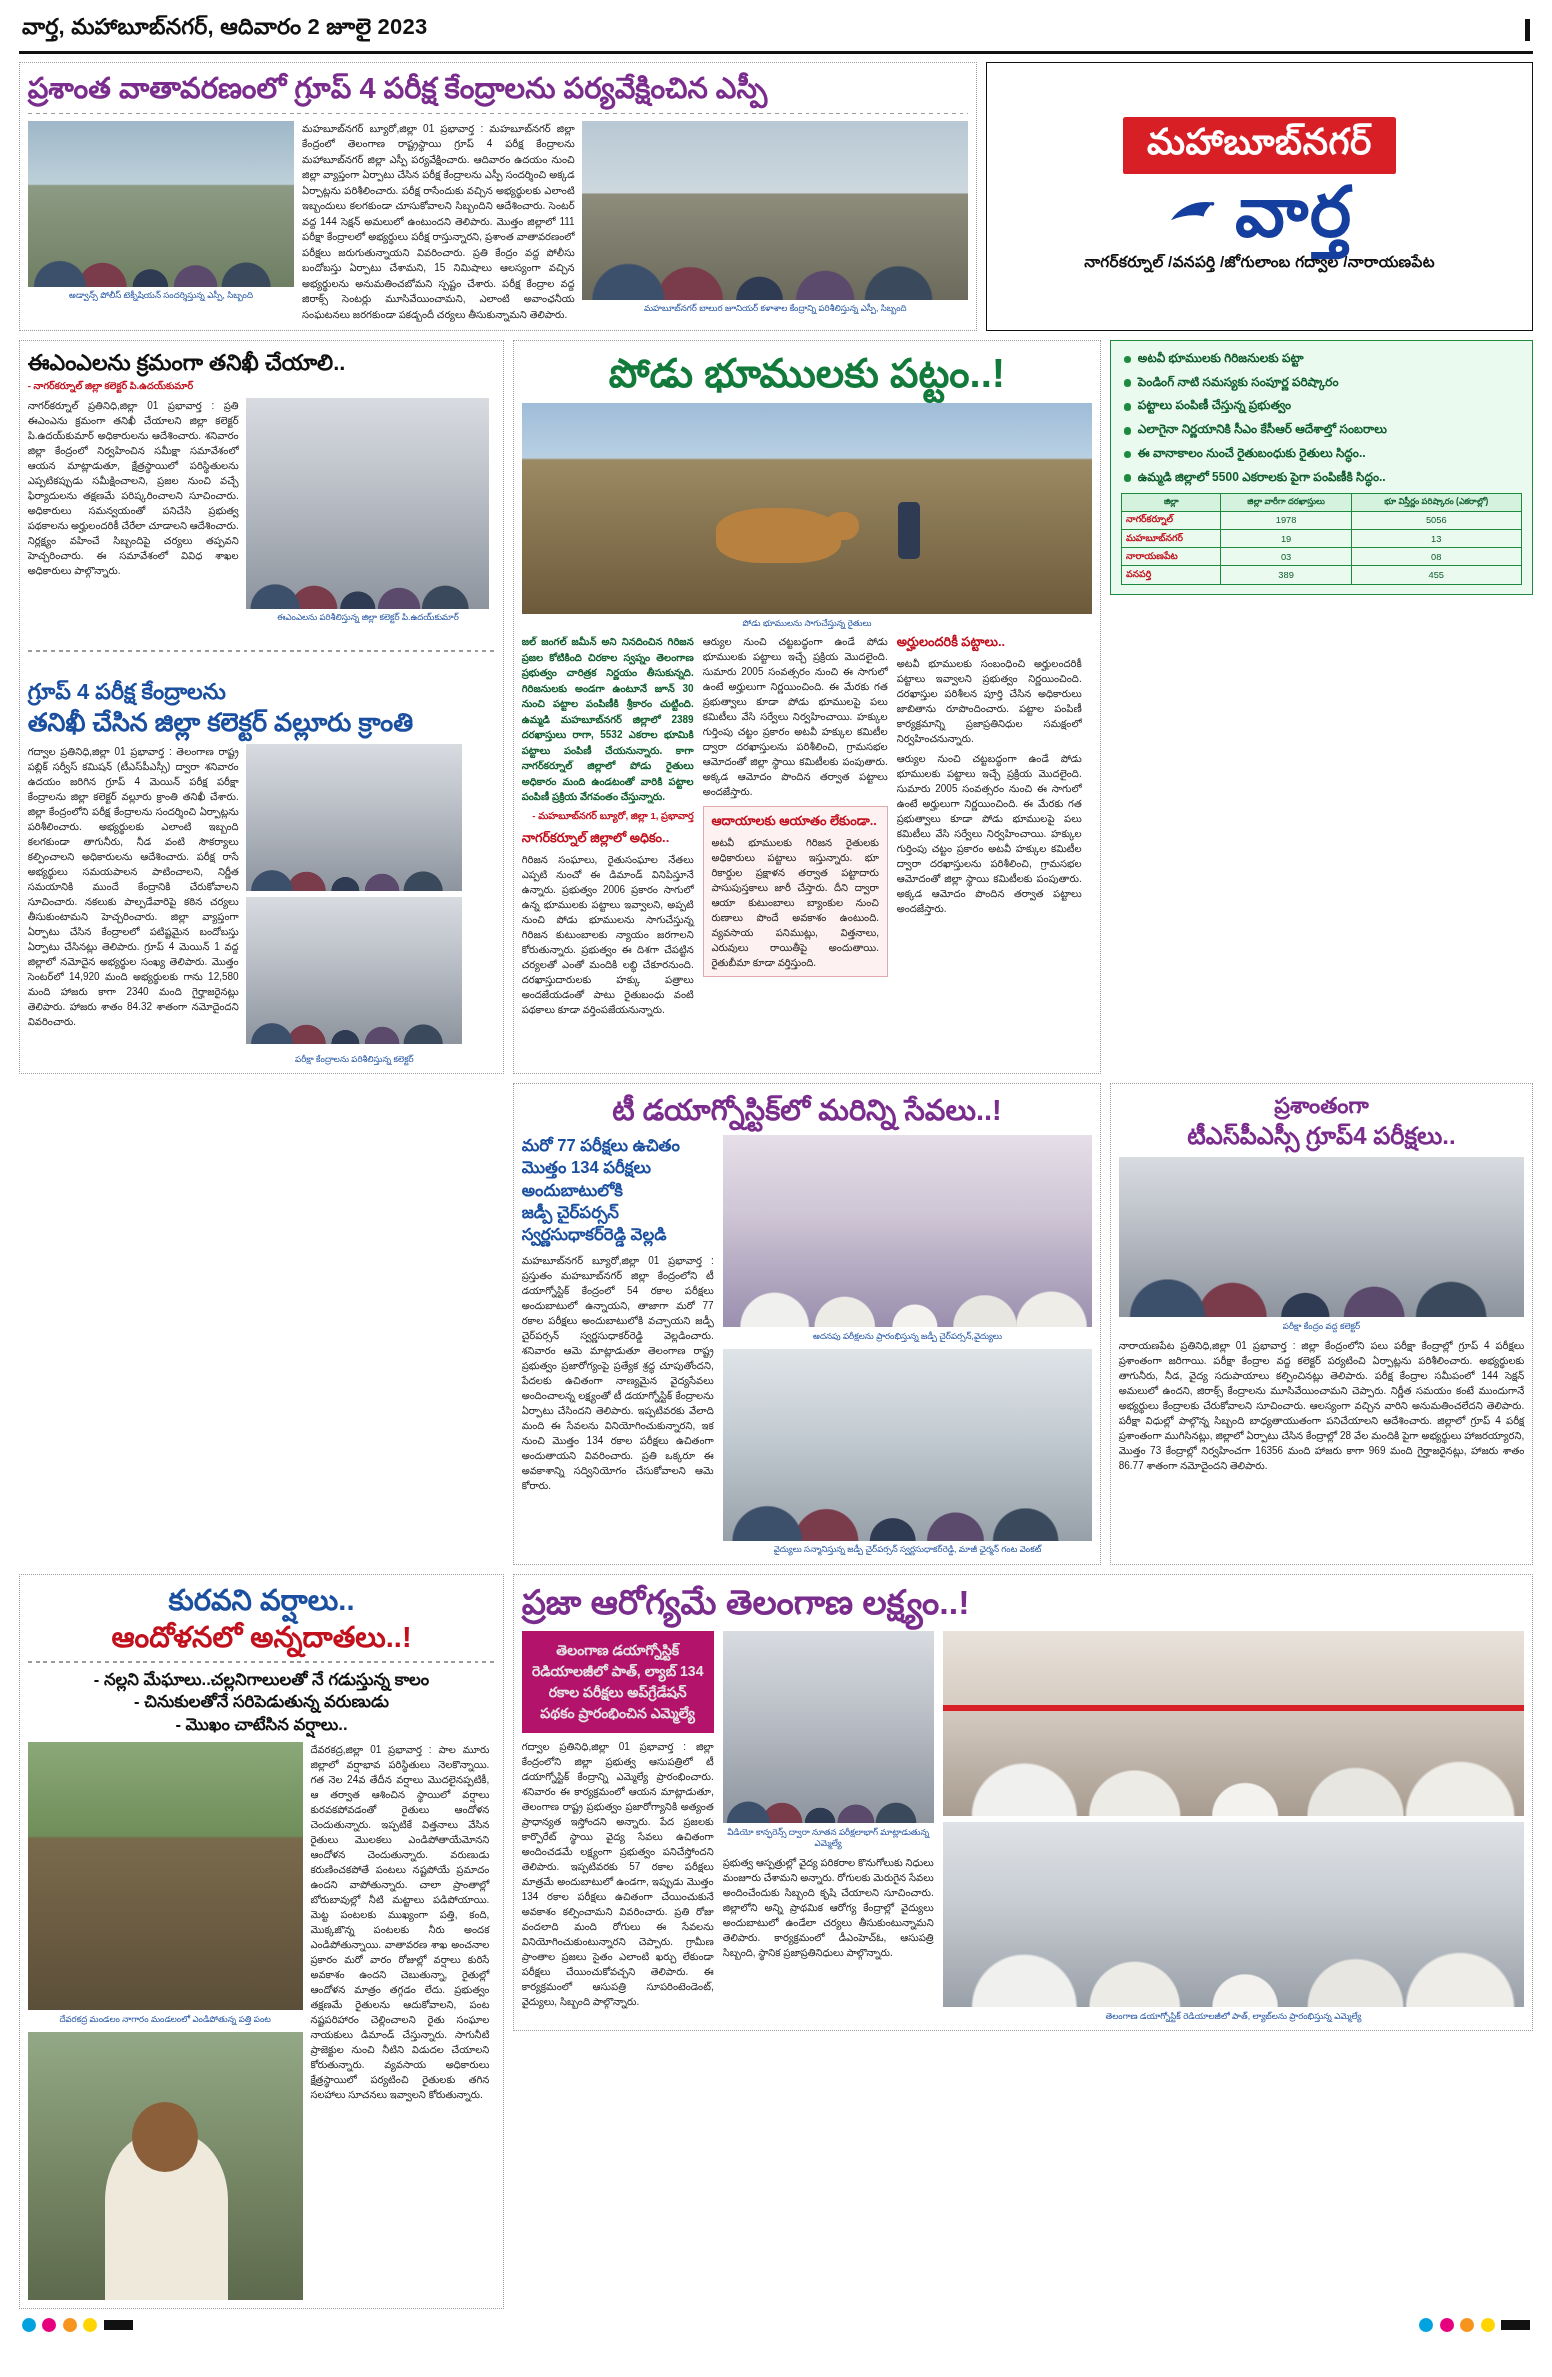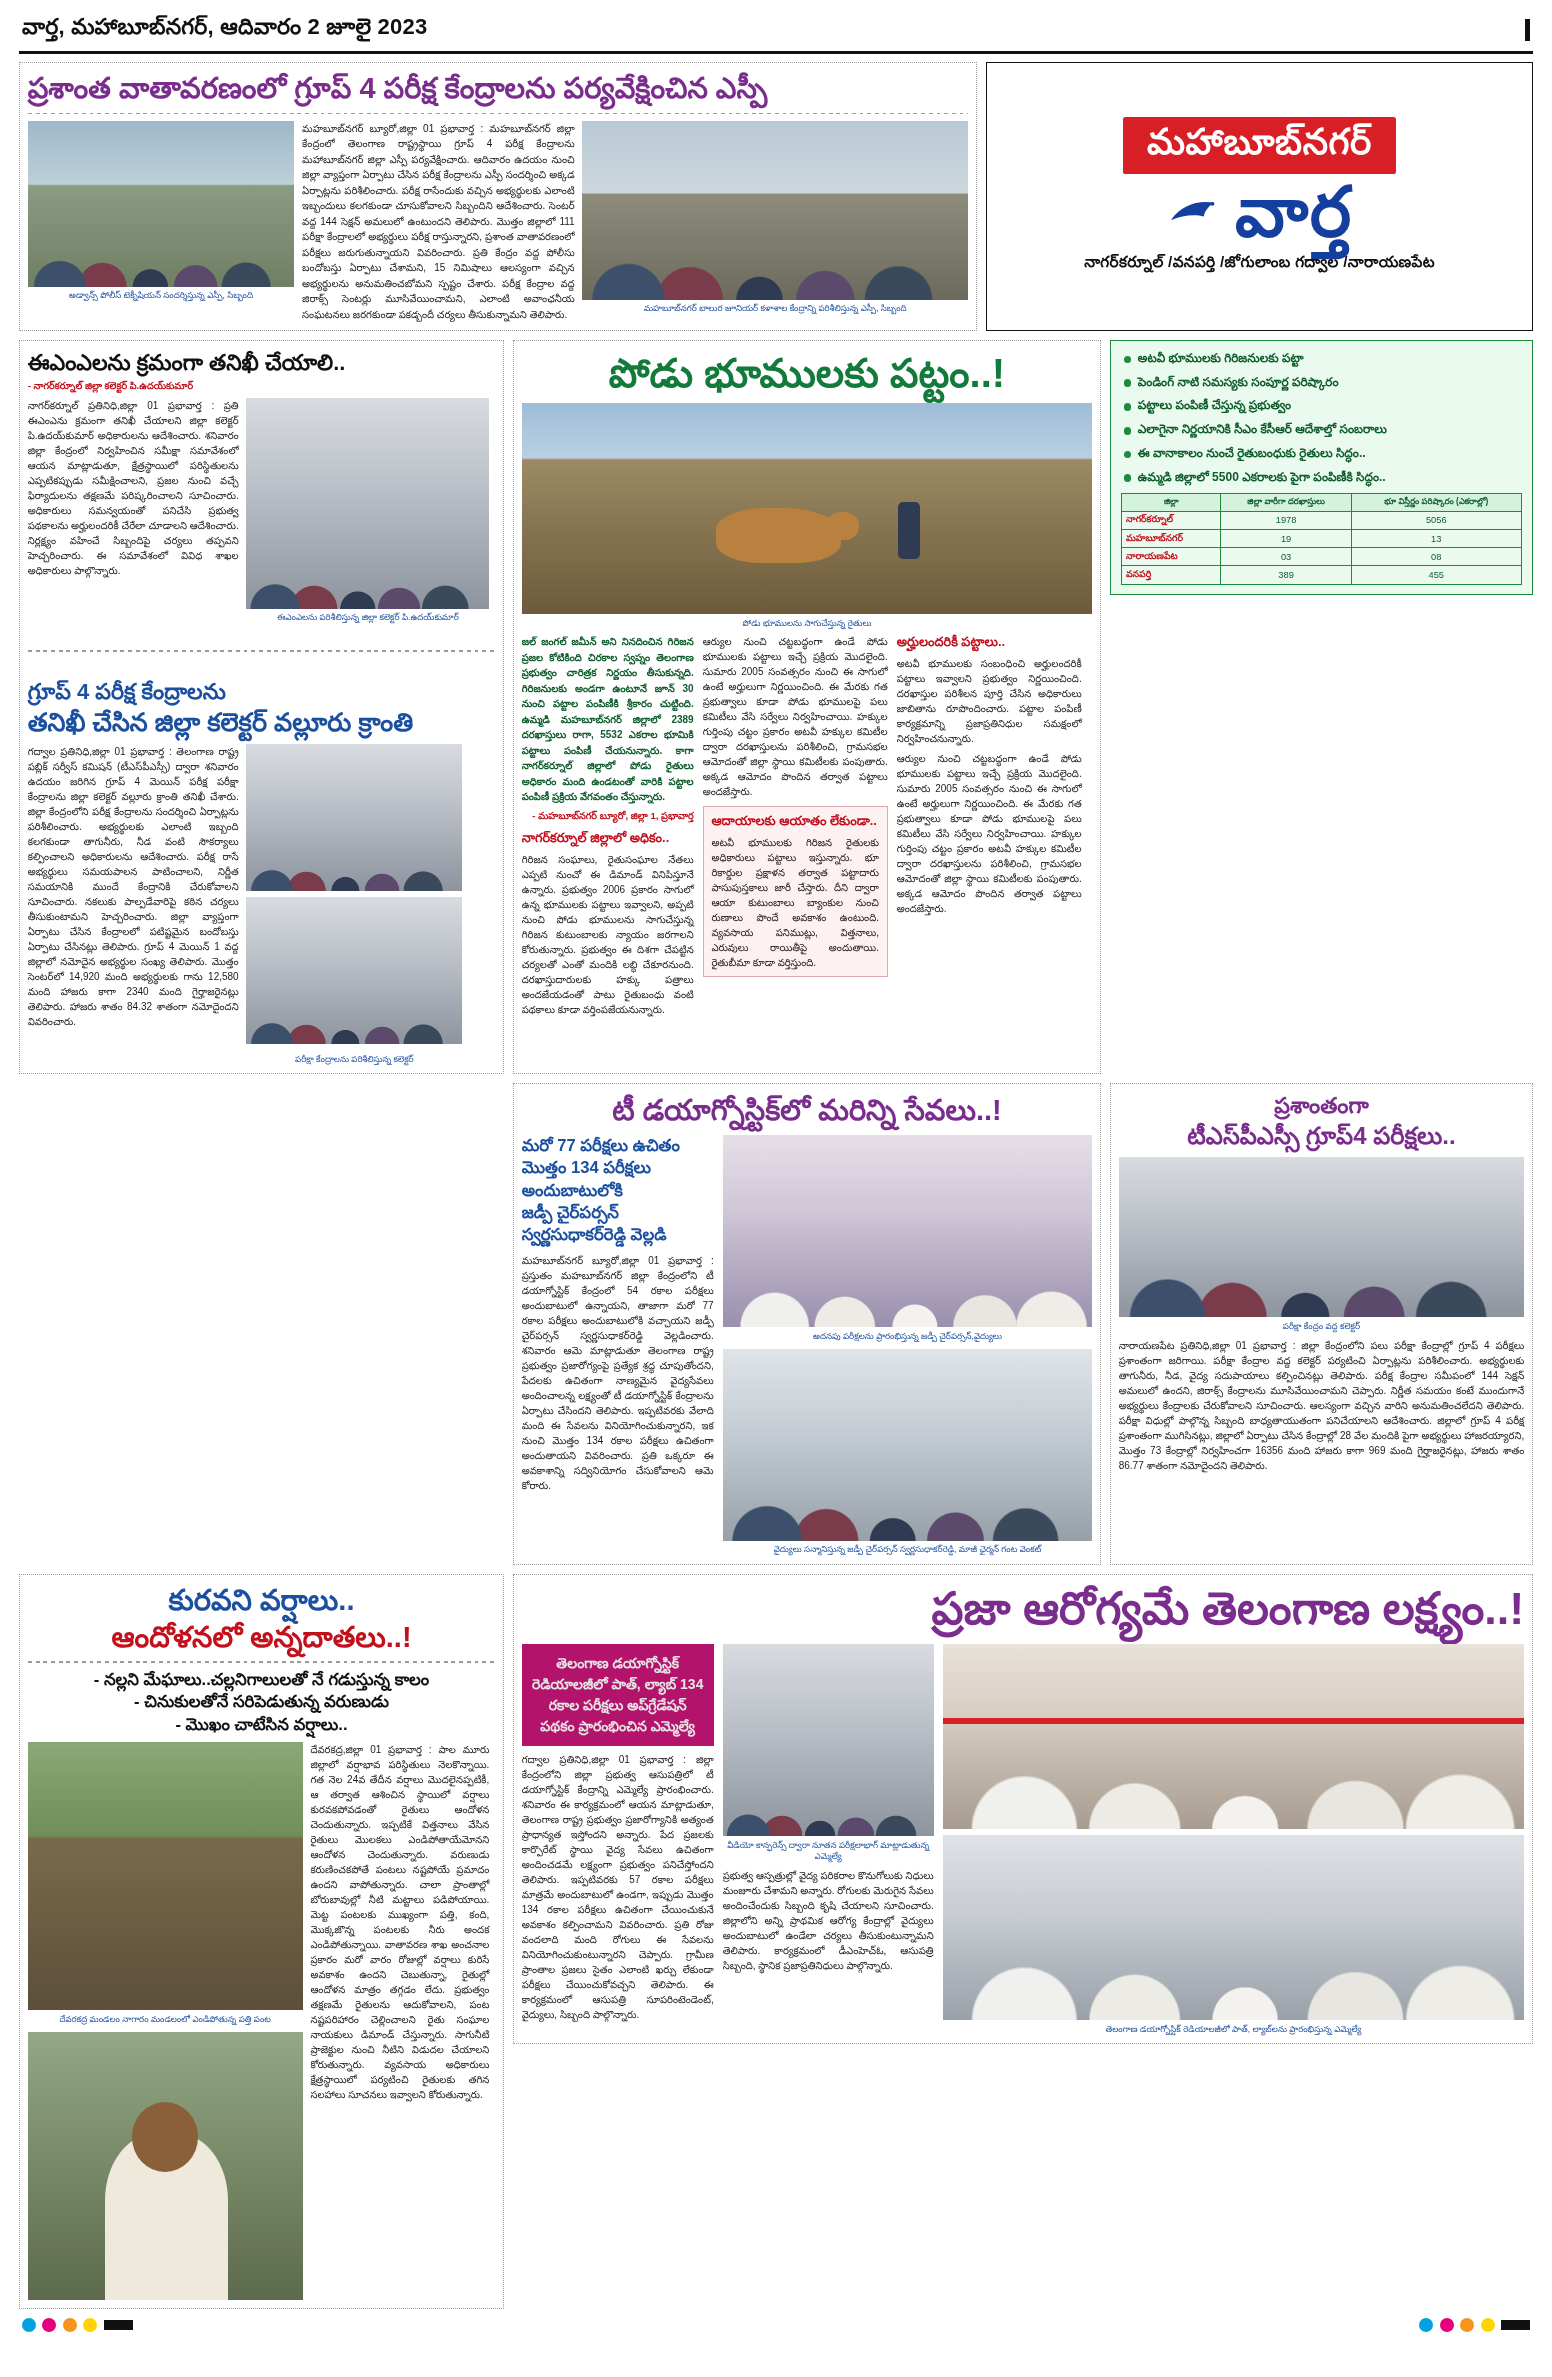--- a/index.html
+++ b/index.html
@@ -355,21 +355,21 @@
           <div class="photo ph-farmer" style="height:268px; margin-top:6.4px;">
             <div style="position:absolute; left:28%; bottom:0; width:45%; height:62%; background:#efe9dc; border-radius:40% 40% 0 0;"></div>
             <div style="position:absolute; left:38%; bottom:48%; width:24%; height:26%; background:#8a5f3a; border-radius:50%;"></div>
           </div>
         </div>
         <div class="body-text s" style="width:179px;">దేవరకద్ర,జిల్లా 01 ప్రభావార్త : పాల మూరు జిల్లాలో వర్షాభావ పరిస్థితులు నెలకొన్నాయి. గత నెల 24వ తేదీన వర్షాలు మొదలైనప్పటికీ, ఆ తర్వాత ఆశించిన స్థాయిలో వర్షాలు కురవకపోవడంతో రైతులు ఆందోళన చెందుతున్నారు. ఇప్పటికే విత్తనాలు వేసిన రైతులు మొలకలు ఎండిపోతాయేమోనని ఆందోళన చెందుతున్నారు. వరుణుడు కరుణించకపోతే పంటలు నష్టపోయే ప్రమాదం ఉందని వాపోతున్నారు. చాలా ప్రాంతాల్లో బోరుబావుల్లో నీటి మట్టాలు పడిపోయాయి. మెట్ట పంటలకు ముఖ్యంగా పత్తి, కంది, మొక్కజొన్న పంటలకు నీరు అందక ఎండిపోతున్నాయి. వాతావరణ శాఖ అంచనాల ప్రకారం మరో వారం రోజుల్లో వర్షాలు కురిసే అవకాశం ఉందని చెబుతున్నా, రైతుల్లో ఆందోళన మాత్రం తగ్గడం లేదు. ప్రభుత్వం తక్షణమే రైతులను ఆదుకోవాలని, పంట నష్టపరిహారం చెల్లించాలని రైతు సంఘాల నాయకులు డిమాండ్ చేస్తున్నారు. సాగునీటి ప్రాజెక్టుల నుంచి నీటిని విడుదల చేయాలని కోరుతున్నారు. వ్యవసాయ అధికారులు క్షేత్రస్థాయిలో పర్యటించి రైతులకు తగిన సలహాలు సూచనలు ఇవ్వాలని కోరుతున్నారు.</div>
       </div>
     </div>
 
     <div class="box" style="flex:1;">
-      <div class="h-big hl-purple" style="text-align:right; font-size:45px;">ప్రజా ఆరోగ్యమే తెలంగాణ లక్ష్యం..!</div>
+      <div class="h-big hl-purple" style="text-align:left; font-size:34px;">ప్రజా ఆరోగ్యమే తెలంగాణ లక్ష్యం..!</div>
       <div style="display:flex; gap:9px; margin-top:7.7px;">
         <div style="width:192px;">
           <div class="magenta-box">తెలంగాణ డయాగ్నోస్టిక్ రెడియాలజీలో పాత్, ల్యాబ్ 134 రకాల పరీక్షలు అప్‌గ్రేడేషన్ పథకం ప్రారంభించిన ఎమ్మెల్యే</div>
           <div class="body-text s" style="margin-top:6.4px;">గద్వాల ప్రతినిధి,జిల్లా 01 ప్రభావార్త : జిల్లా కేంద్రంలోని జిల్లా ప్రభుత్వ ఆసుపత్రిలో టీ డయాగ్నోస్టిక్ కేంద్రాన్ని ఎమ్మెల్యే ప్రారంభించారు. శనివారం ఈ కార్యక్రమంలో ఆయన మాట్లాడుతూ, తెలంగాణ రాష్ట్ర ప్రభుత్వం ప్రజారోగ్యానికి అత్యంత ప్రాధాన్యత ఇస్తోందని అన్నారు. పేద ప్రజలకు కార్పొరేట్ స్థాయి వైద్య సేవలు ఉచితంగా అందించడమే లక్ష్యంగా ప్రభుత్వం పనిచేస్తోందని తెలిపారు. ఇప్పటివరకు 57 రకాల పరీక్షలు మాత్రమే అందుబాటులో ఉండగా, ఇప్పుడు మొత్తం 134 రకాల పరీక్షలు ఉచితంగా చేయించుకునే అవకాశం కల్పించామని వివరించారు. ప్రతి రోజు వందలాది మంది రోగులు ఈ సేవలను వినియోగించుకుంటున్నారని చెప్పారు. గ్రామీణ ప్రాంతాల ప్రజలు సైతం ఎలాంటి ఖర్చు లేకుండా పరీక్షలు చేయించుకోవచ్చని తెలిపారు. ఈ కార్యక్రమంలో ఆసుపత్రి సూపరింటెండెంట్, వైద్యులు, సిబ్బంది పాల్గొన్నారు.</div>
         </div>
         <div style="width:211px;">
           <div class="photo ph-hall" style="height:192px;">
               <div class="fig-people" style="height:50%;"></div>
             </div>
           <div class="caption">వీడియో కాన్ఫరెన్స్ ద్వారా నూతన పరీక్షలాభాగ్ మాట్లాడుతున్న ఎమ్మెల్యే</div>

